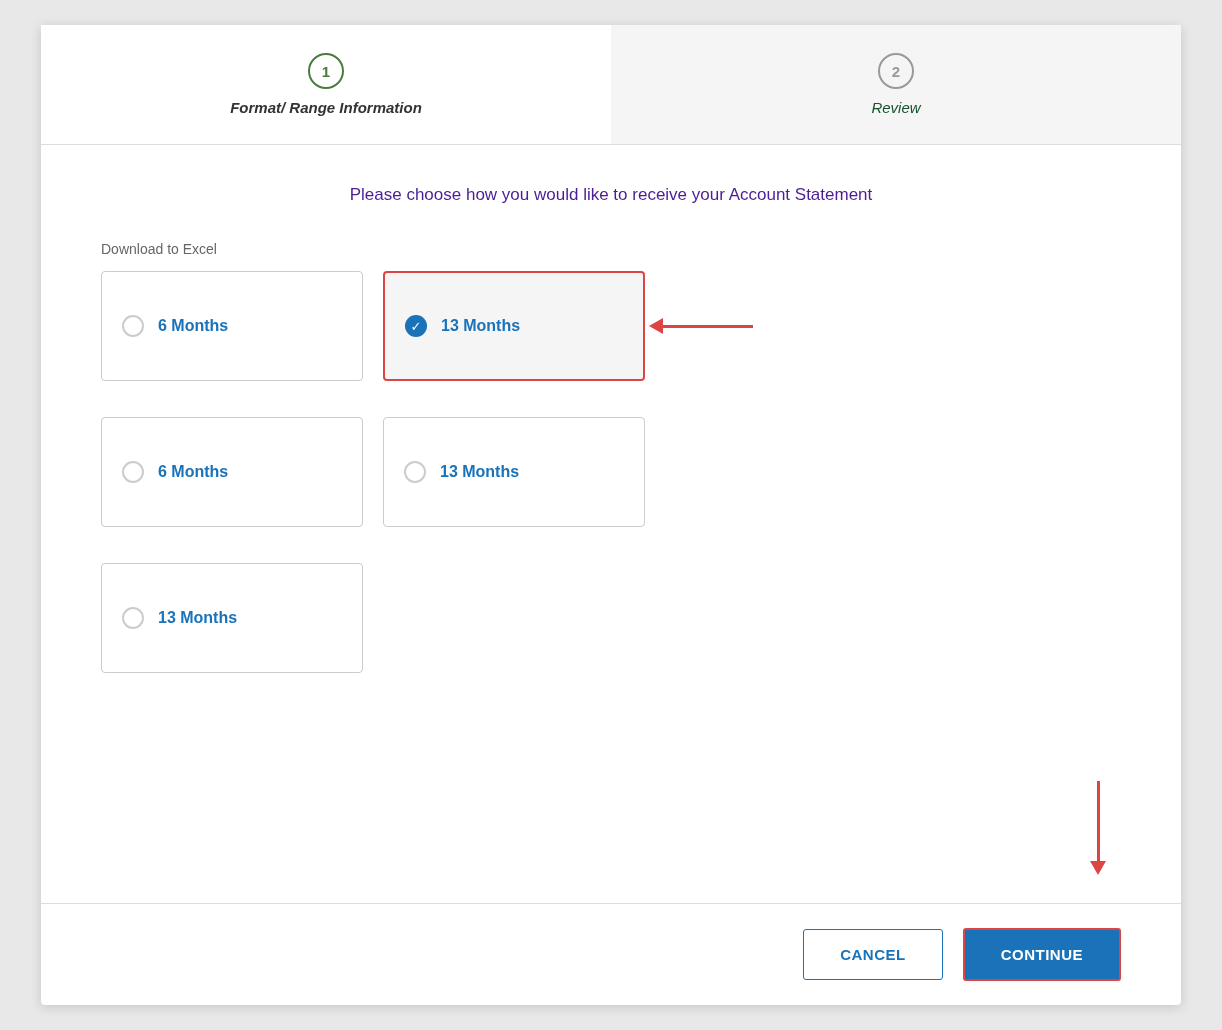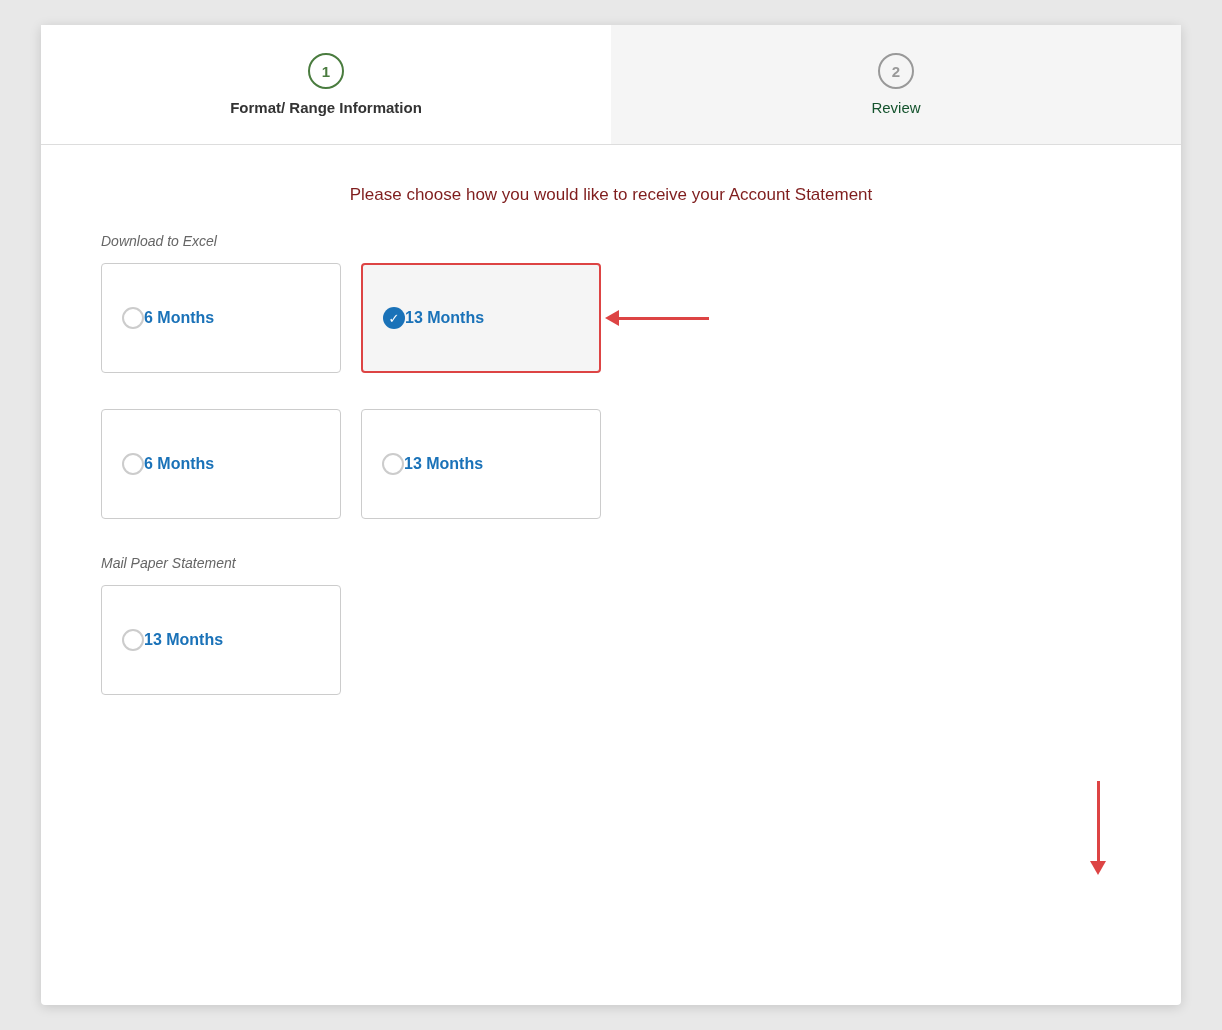--- a/index.html
+++ b/index.html
@@ -55,55 +55,55 @@
     }
     .step-circle.inactive {
       border: 2px solid #999;
       color: #999;
       background: transparent;
     }
     .step-label {
       font-size: 15px;
       font-weight: bold;
       color: #333;
+      font-style: italic;
     }
     .step-label.inactive {
       font-weight: normal;
       color: #14532d;
     }
     
     .content {
       flex: 1;
       padding: 40px 60px;
     }
     .instruction {
       text-align: center;
       font-size: 17px;
-      color: #7f1d1d;
-      margin-bottom: 28px;
+      color: #4c1d95;
+      margin-bottom: 36px;
     }
     .section-label {
       font-size: 14px;
       color: #666;
       margin-bottom: 14px;
-      font-style: italic;
     }
     .options-row {
       display: flex;
       gap: 20px;
       margin-bottom: 36px;
     }
     .option-card {
       border: 1px solid #ccc;
       border-radius: 4px;
-      width: 240px;
+      width: 262px;
       height: 110px;
       display: flex;
       align-items: center;
-      gap: 0;
+      gap: 14px;
       padding: 0 20px;
       cursor: pointer;
       background: #fff;
       position: relative;
     }
     .option-card.selected {
       border: 2.5px solid #d44;
       background: #f5f5f5;
     }
     .option-card .option-label {
@@ -251,28 +251,31 @@
           <span class="option-label">6 Months</span>
         </div>
         <div class="option-card">
           <div class="radio-circle"></div>
           <span class="option-label">13 Months</span>
         </div>
       </div>
     </div>
 
     <div>
-      <div class="section-label">Mail Paper Statement</div>
       <div class="options-row">
         <div class="option-card">
           <div class="radio-circle"></div>
           <span class="option-label">13 Months</span>
         </div>
       </div>
     </div>
   </div>
 
   <div class="arrow-down-container">
     <div class="arrow-line-v"></div>
     <div class="arrow-head-down"></div>
   </div>
 
+  <div class="footer">
+    <button class="btn-cancel">CANCEL</button>
+    <button class="btn-continue">CONTINUE</button>
+  </div>
 </div>
 
 </body></html>

